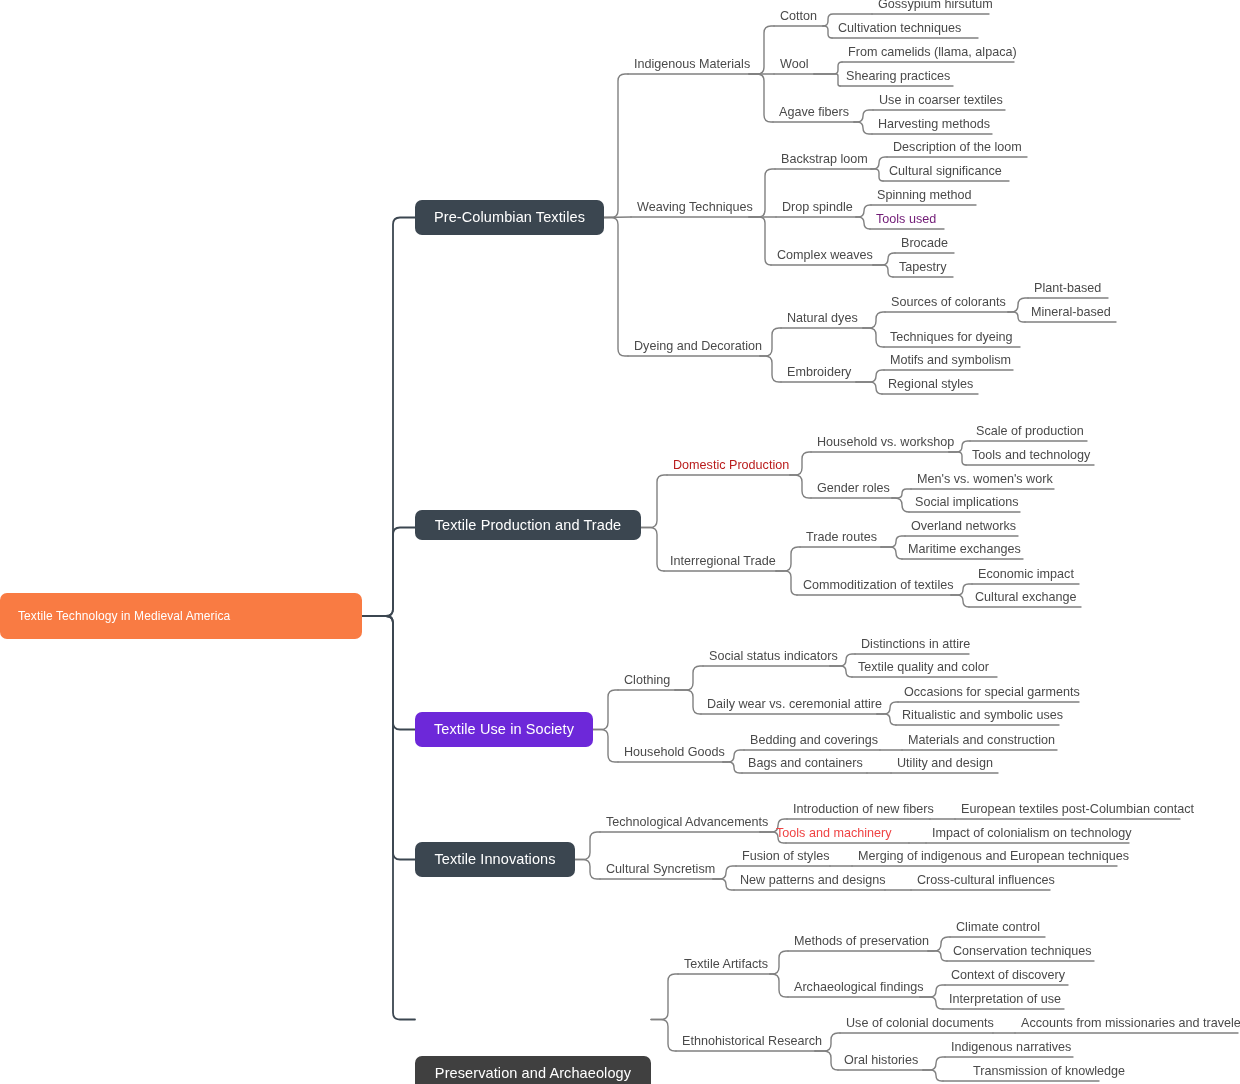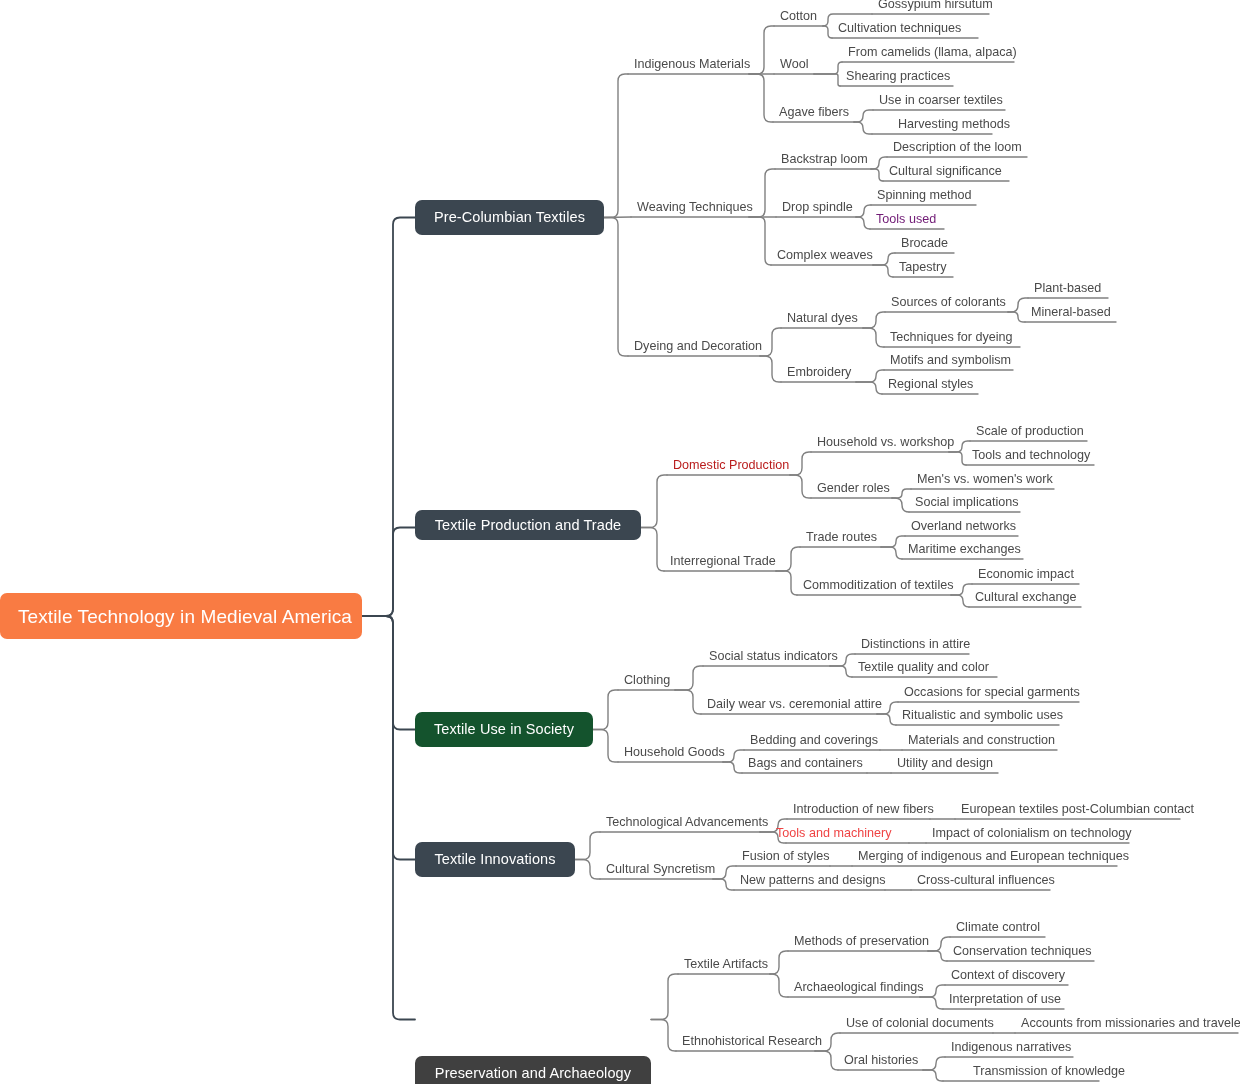--- a/index.html
+++ b/index.html
@@ -10,21 +10,21 @@
   }
   #canvas{position:absolute;left:0;top:0;width:1240px;height:1084px;}
   svg.links{position:absolute;left:0;top:0;width:1240px;height:1084px;pointer-events:none;}
 
   
   .node-root{
     position:absolute;
     background:#F97B43;
     color:#ffffff;
     border-radius:7px;
-    font-size:19px;
+    font-size:12px;
     line-height:1;
     display:flex;align-items:center;
     padding:0 18px;
     box-sizing:border-box;
     white-space:nowrap;
     letter-spacing:.1px;
   }
   
   .node-l2{
     position:absolute;
@@ -219,39 +219,39 @@
   <div id="nodes">
       <div class="node-root" style="left: 0px; top: 593px; width: 362px; height: 46px; background: rgb(249, 123, 67); color: rgb(255, 255, 255);">
         <span>Textile Technology in Medieval America</span>
       </div>
       <div class="node-l2" style="left: 415px; top: 200px; width: 189px; height: 35px; background: rgb(59, 70, 80); color: rgb(255, 255, 255);">
         <span>Pre-Columbian Textiles</span>
       </div>
       <div class="node-l2" style="left: 415px; top: 510px; width: 226px; height: 30px; background: rgb(59, 70, 80); color: rgb(255, 255, 255);">
         <span>Textile Production and Trade</span>
       </div>
-      <div class="node-l2" style="left: 415px; top: 712px; width: 178px; height: 35px; background: #14532d; color: rgb(255, 255, 255);">
+      <div class="node-l2" style="left: 415px; top: 712px; width: 178px; height: 35px; background: #6d28d9; color: rgb(255, 255, 255);">
         <span>Textile Use in Society</span>
       </div>
       <div class="node-l2" style="left: 415px; top: 842px; width: 160px; height: 35px; background: rgb(59, 70, 80); color: rgb(255, 255, 255);">
         <span>Textile Innovations</span>
       </div>
       <div class="node-l2" style="left: 415px; top: 1056px; width: 236px; height: 35px; background: #404040; color: rgb(255, 255, 255);">
         <span>Preservation and Archaeology</span>
       </div>
       <div class="node-txt" style="left: 634px; top: 74px; color: rgb(74, 74, 74);">Indigenous Materials</div>
       <div class="node-txt" style="left: 780px; top: 26px; color: rgb(74, 74, 74);">Cotton</div>
       <div class="node-txt" style="left: 878px; top: 14px; color: rgb(74, 74, 74);">Gossypium hirsutum</div>
       <div class="node-txt" style="left: 838px; top: 38px; color: rgb(74, 74, 74);">Cultivation techniques</div>
       <div class="node-txt" style="left: 780px; top: 74px; color: rgb(74, 74, 74);">Wool</div>
       <div class="node-txt" style="left: 848px; top: 62px; color: rgb(74, 74, 74);">From camelids (llama, alpaca)</div>
       <div class="node-txt" style="left: 846px; top: 86px; color: rgb(74, 74, 74);">Shearing practices</div>
       <div class="node-txt" style="left: 779px; top: 122px; color: rgb(74, 74, 74);">Agave fibers</div>
       <div class="node-txt" style="left: 879px; top: 110px; color: rgb(74, 74, 74);">Use in coarser textiles</div>
-      <div class="node-txt" style="left: 878px; top: 134px; color: rgb(74, 74, 74); margin-left: 20px;">Harvesting methods</div>
+      <div class="node-txt" style="left: 878px; top: 134px; color: rgb(74, 74, 74);">Harvesting methods</div>
       <div class="node-txt" style="left: 637px; top: 217px; color: rgb(74, 74, 74);">Weaving Techniques</div>
       <div class="node-txt" style="left: 781px; top: 169px; color: rgb(74, 74, 74);">Backstrap loom</div>
       <div class="node-txt" style="left: 893px; top: 157px; color: rgb(74, 74, 74);">Description of the loom</div>
       <div class="node-txt" style="left: 889px; top: 181px; color: rgb(74, 74, 74);">Cultural significance</div>
       <div class="node-txt" style="left: 782px; top: 217px; color: rgb(74, 74, 74);">Drop spindle</div>
       <div class="node-txt" style="left: 877px; top: 205px; color: rgb(74, 74, 74);">Spinning method</div>
       <div class="node-txt" style="left: 876px; top: 229px; color: #701a75;">Tools used</div>
       <div class="node-txt" style="left: 777px; top: 265px; color: rgb(74, 74, 74);">Complex weaves</div>
       <div class="node-txt" style="left: 901px; top: 253px; color: rgb(74, 74, 74);">Brocade</div>
       <div class="node-txt" style="left: 899px; top: 277px; color: rgb(74, 74, 74);">Tapestry</div>

